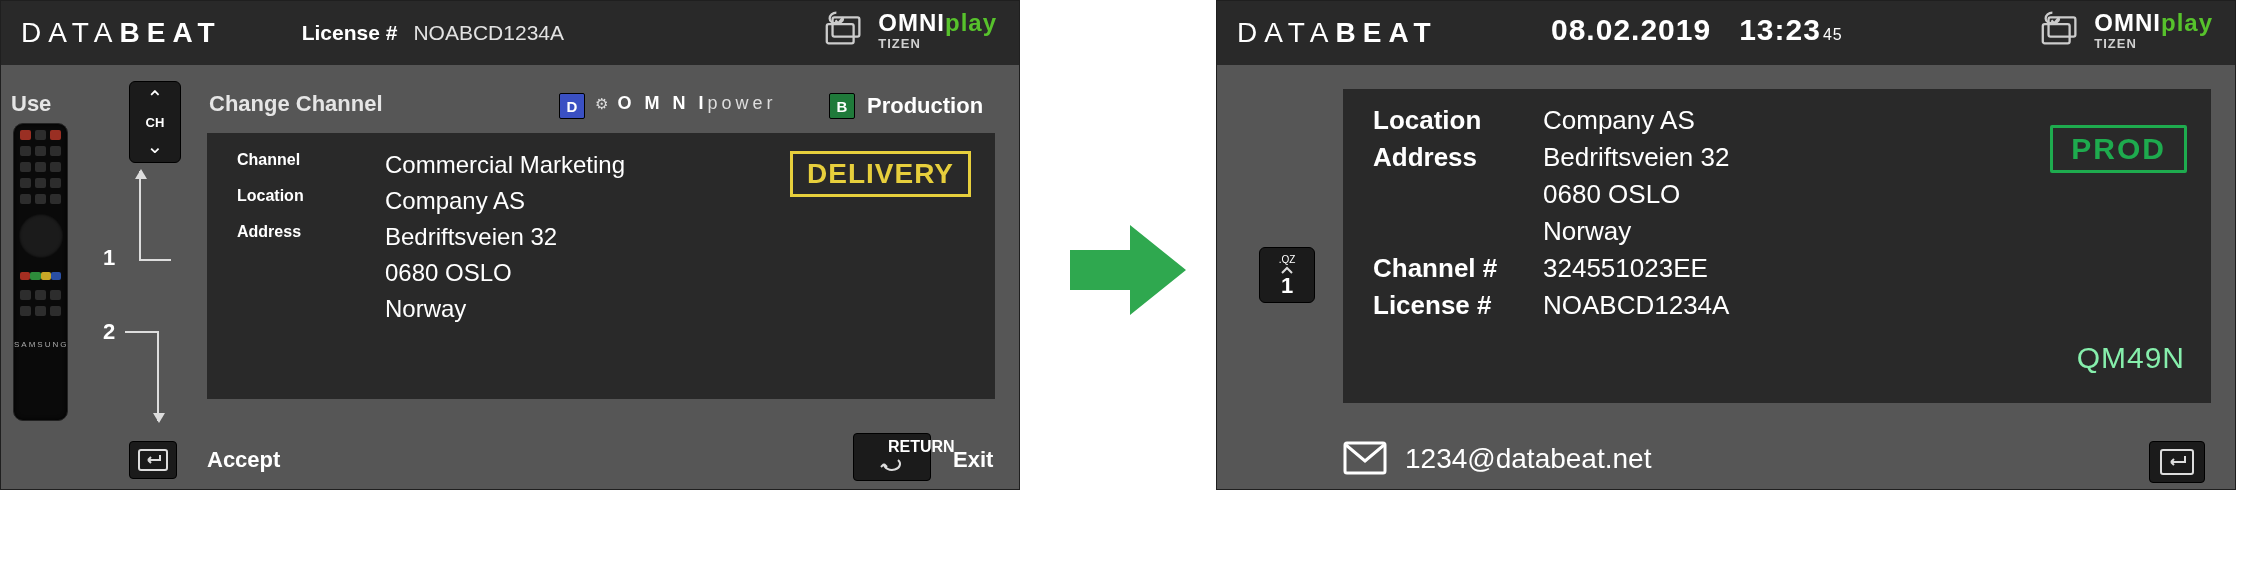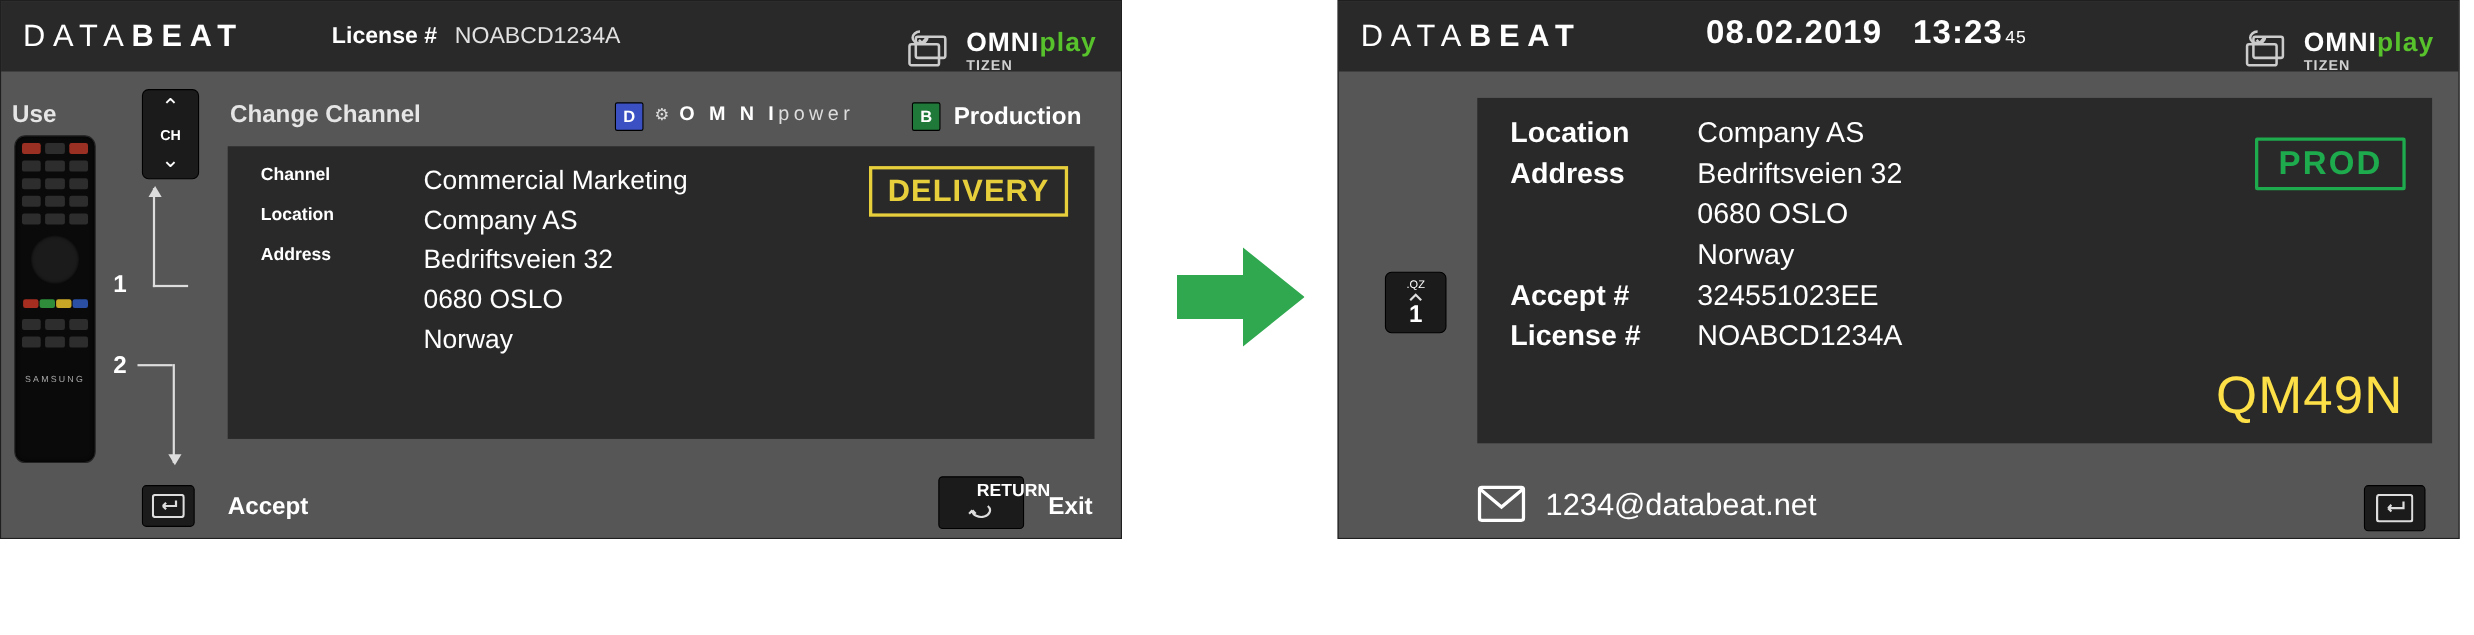--- a/index.html
+++ b/index.html
@@ -14,30 +14,30 @@
 }
 .hdr-left {
   width: 100%; height: 64px; background: #292929;
   display: flex; align-items: center; padding: 0 20px; color: #fff;
 }
 .brand { font-size: 28px; letter-spacing: 7px; font-weight: 200; }
 .brand b { font-weight: 700; }
 .lic-label { margin-left: 80px; font-weight: 700; font-size: 21px; }
 .lic-val { margin-left: 16px; font-size: 21px; font-weight: 300; color: #e2e2e2; }
 
-.omni { position: absolute; right: 22px; top: 20px; display: flex; align-items: center; gap: 10px; }
+.omni { position: absolute; right: 22px; top: 4px; display: flex; align-items: center; gap: 10px; }
 .omni-icon svg { width: 46px; height: 46px; }
 .omni-text { line-height: 1; }
 .omni-text .l1 { font-size: 24px; font-weight: 800; color: #fff; letter-spacing: 1px; }
 .omni-text .l1 .play { color: #57c22c; }
 .omni-text .l2 { font-size: 13px; font-weight: 700; color: #d0d0d0; letter-spacing: 1px; margin-top: 2px; }
 
 
 .use-label { position: absolute; left: 10px; top: 90px; color: #e5e5e5; font-size: 22px; font-weight: 600; }
-.remote { position: absolute; left: 12px; top: 122px; width: 74px; height: 298px; border-radius: 10px; background: #0a0a0a; border: 1px solid #222; box-shadow: inset 0 0 4px #000; }
+.remote { position: absolute; left: 12px; top: 122px; width: 55px; height: 298px; border-radius: 10px; background: #0a0a0a; border: 1px solid #222; box-shadow: inset 0 0 4px #000; }
 .remote .row { display: flex; justify-content: space-around; padding: 6px 6px 0; gap: 4px; }
 .remote .btn { width: 18px; height: 10px; background: #2d2d2d; border-radius: 2px; }
 .remote .btn.red { background: #9a2f23; }
 .remote .dpad { width: 44px; height: 44px; margin: 10px auto; border-radius: 50%; background: #1b1b1b; box-shadow: inset 0 0 3px #000; }
 .remote .clr { display: flex; justify-content: space-around; padding: 4px 6px; }
 .remote .c { width: 14px; height: 8px; border-radius: 2px; }
 .remote .c.rd { background: #a52e21; } .remote .c.gr { background: #2e8c3b; } .remote .c.ye { background: #c8a727; } .remote .c.bl { background: #2a4fa3; }
 .remote .samsung { text-align: center; color: #aaa; font-size: 8px; letter-spacing: 2px; margin-top: 24px; }
 
 .chbox { position: absolute; left: 128px; top: 80px; width: 52px; height: 82px; background: #1b1b1b; border: 1px solid #000; border-radius: 6px; color: #fff; display: flex; flex-direction: column; align-items: center; justify-content: space-between; padding: 6px 0; }
@@ -85,21 +85,21 @@
 .hdr-right { width: 100%; height: 64px; background: #292929; display: flex; align-items: center; padding: 0 20px; color: #fff; }
 .datetime { position: absolute; left: 334px; top: 12px; color: #fff; font-size: 30px; font-weight: 700; letter-spacing: 1px; }
 .datetime .sec { font-size: 16px; font-weight: 400; margin-left: 2px; }
 .datetime .gap { display: inline-block; width: 28px; }
 
 .panel-r { position: absolute; left: 126px; top: 88px; width: 868px; height: 314px; background: #292929; padding: 16px 30px; color: #fff; }
 .panel-r .r { display: flex; margin-bottom: 6px; }
 .panel-r .k { width: 170px; font-weight: 700; font-size: 26px; }
 .panel-r .v { font-size: 26px; font-weight: 300; }
 .prod-chip { position: absolute; right: 24px; top: 36px; border: 3px solid #1eab4e; color: #1eab4e; font-weight: 800; font-size: 30px; padding: 4px 18px; letter-spacing: 2px; border-radius: 2px; }
-.model { position: absolute; right: 26px; bottom: 16px; color: #fde047; font-size: 48px; font-weight: 300; letter-spacing: 1px; }
+.model { position: absolute; right: 26px; bottom: 28px; color: #86efac; font-size: 30px; font-weight: 300; letter-spacing: 1px; }
 
 .key-qz { position: absolute; left: 42px; top: 246px; width: 56px; height: 56px; background: #1b1b1b; border: 1px solid #000; border-radius: 6px; color: #fff; display: flex; flex-direction: column; align-items: center; justify-content: center; }
 .key-qz .s { font-size: 10px; } .key-qz .n { font-size: 22px; font-weight: 700; line-height: 1; }
 
 .mail-icon { position: absolute; left: 126px; top: 440px; }
 .mail-text { position: absolute; left: 188px; top: 442px; color: #fff; font-size: 28px; font-weight: 300; }
 .enter-r { position: absolute; left: 932px; top: 440px; width: 56px; height: 42px; background: #1b1b1b; border: 1px solid #000; border-radius: 4px; display: flex; align-items: center; justify-content: center; }
 
 </style>
 </head>
@@ -288,21 +288,21 @@
         </div>
       <div class="r">
           <div class="k"></div>
           <div class="v">0680 OSLO</div>
         </div>
       <div class="r">
           <div class="k"></div>
           <div class="v">Norway</div>
         </div>
       <div class="r">
-          <div class="k">Accept #</div>
+          <div class="k">Channel #</div>
           <div class="v">324551023EE</div>
         </div>
       <div class="r">
           <div class="k">License #</div>
           <div class="v">NOABCD1234A</div>
         </div>
       <div class="prod-chip">PROD</div>
       <div class="model">QM49N</div>
     </div>
 

